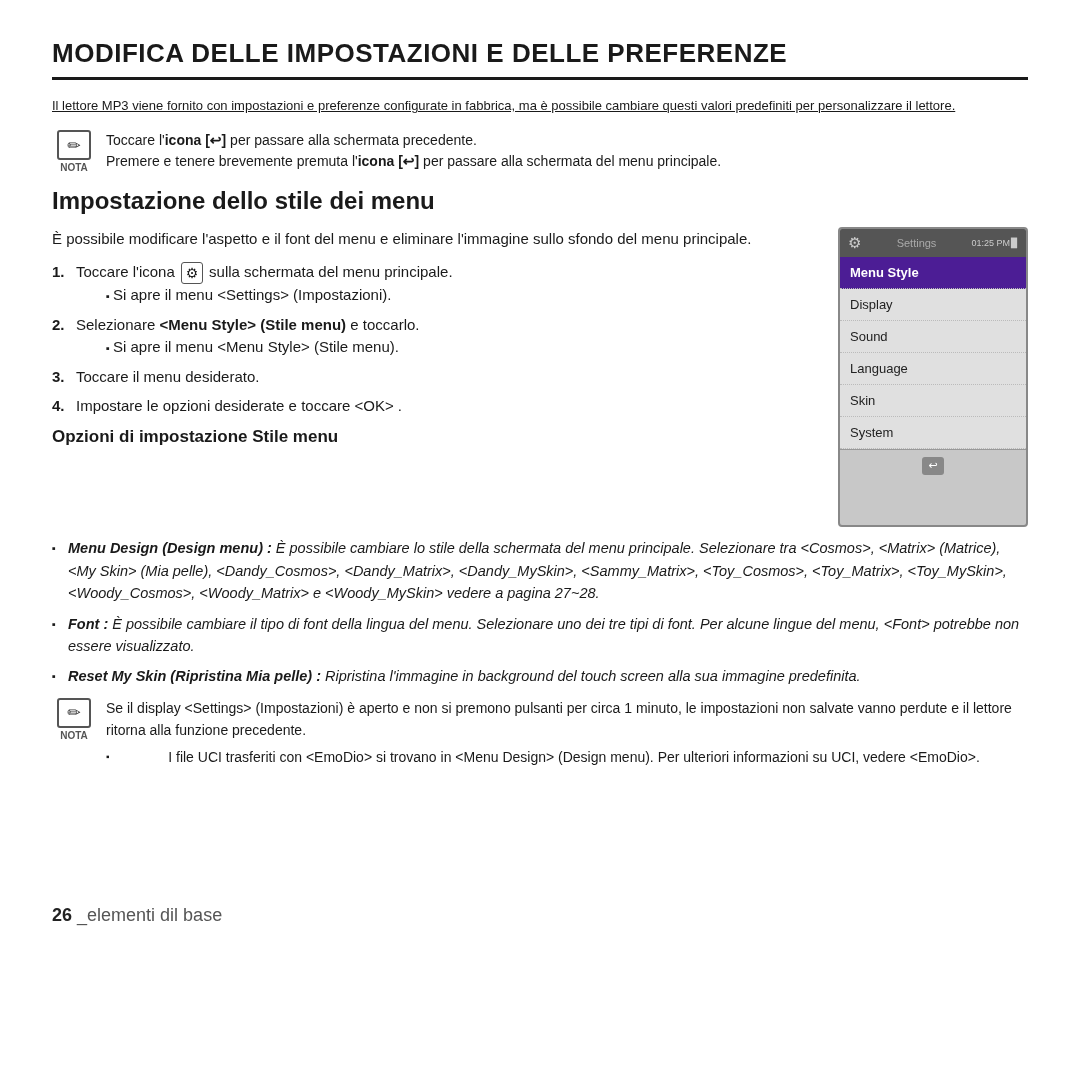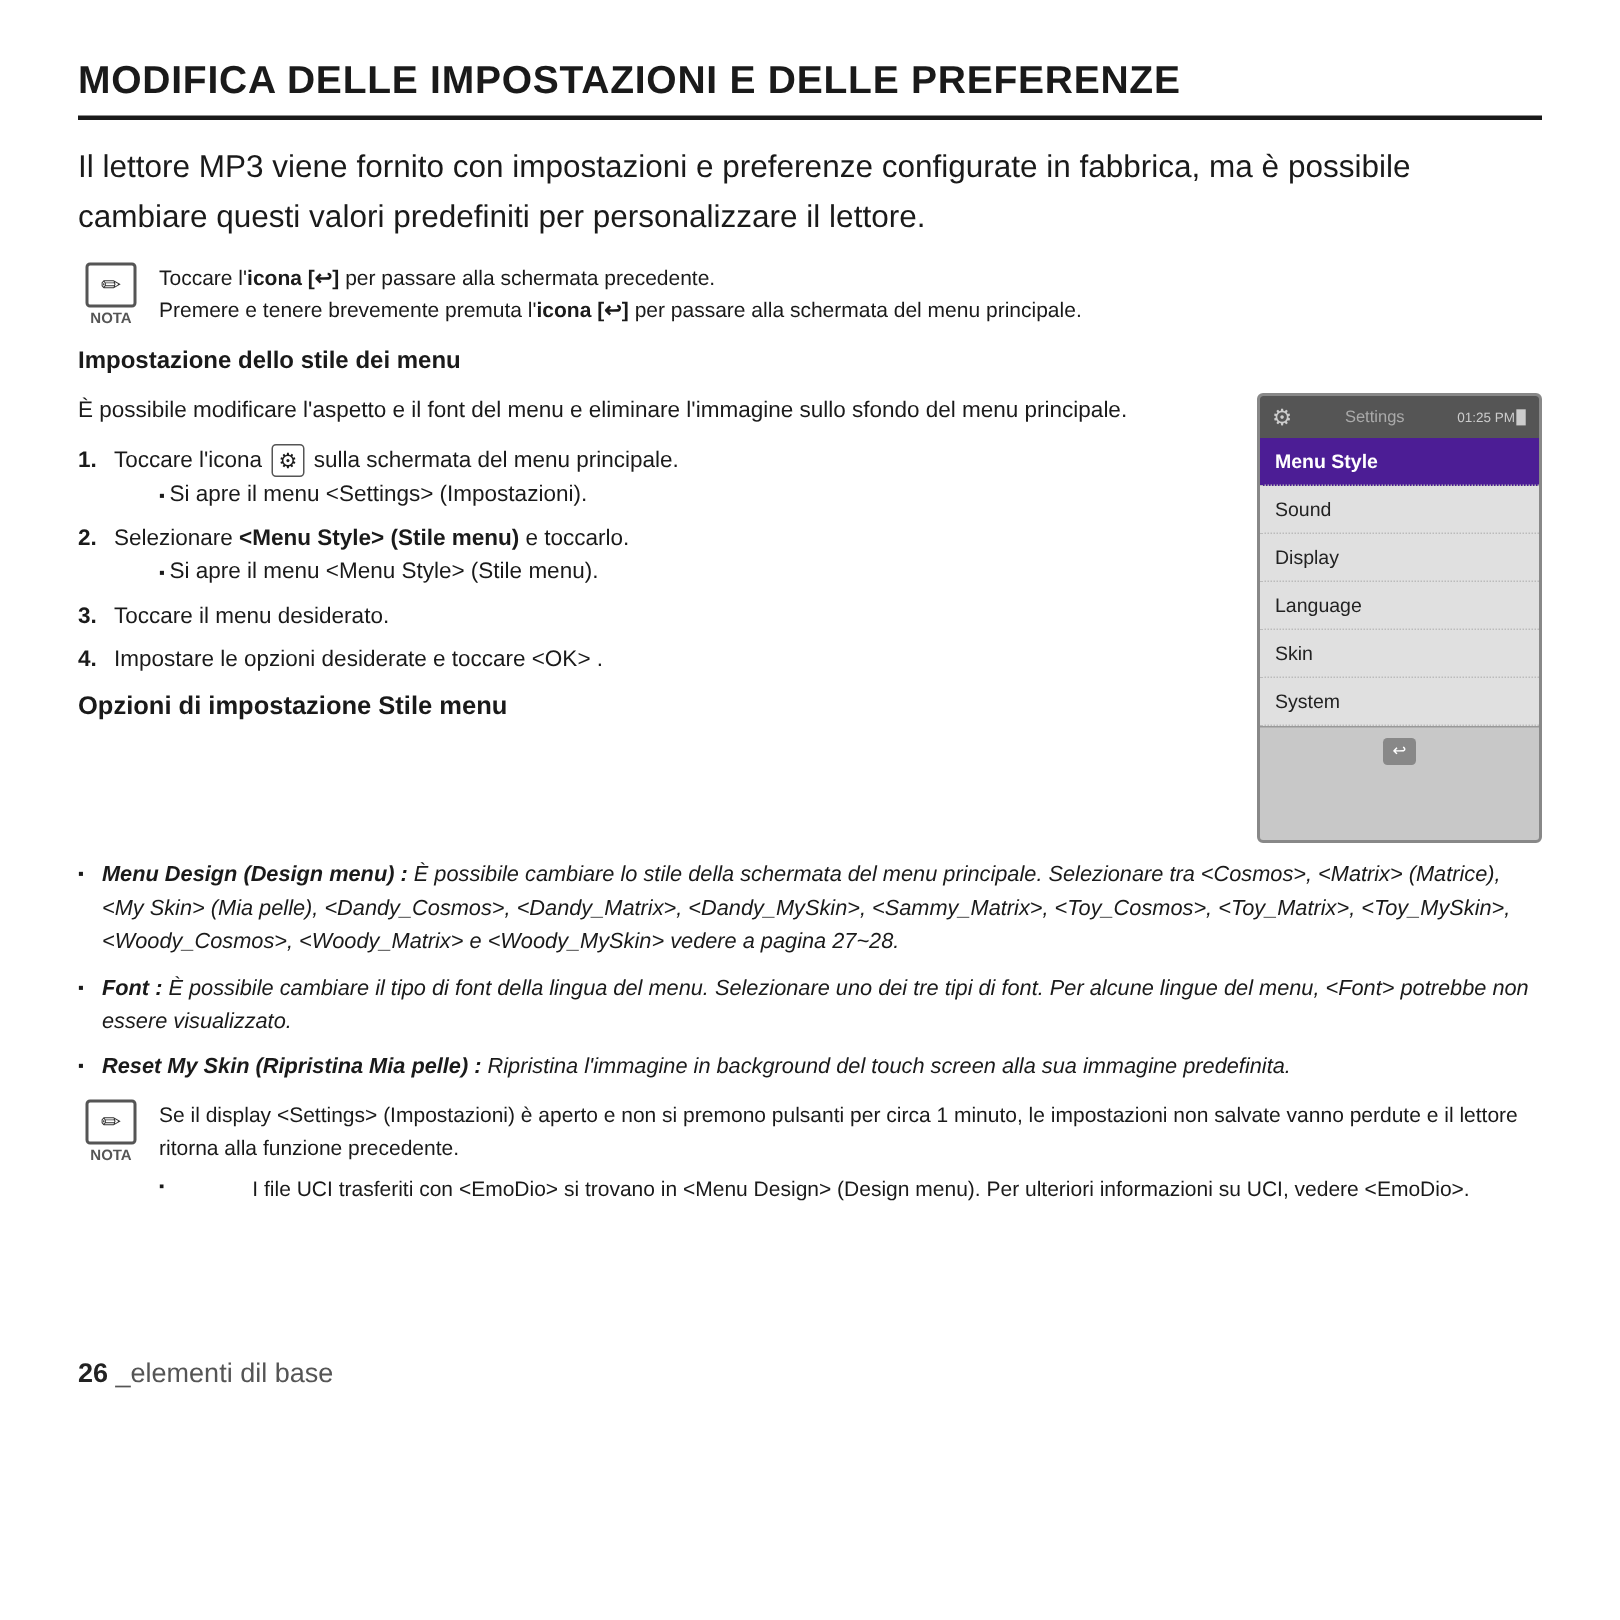--- a/index.html
+++ b/index.html
@@ -22,23 +22,24 @@
     .main-title {
       font-size: 26px;
       font-weight: 900;
       letter-spacing: 0.5px;
       border-bottom: 3px solid #1a1a1a;
       padding-bottom: 8px;
       margin-bottom: 16px;
       text-transform: uppercase;
     }
     .intro-text {
-      font-size: 21px;
+      font-size: 13px;
       line-height: 1.55;
       margin-bottom: 14px;
+      text-decoration: underline;
     }
     .nota-box {
       display: flex;
       align-items: flex-start;
       gap: 10px;
       margin-bottom: 14px;
     }
     .nota-icon {
       display: flex;
       flex-direction: column;
@@ -60,21 +61,21 @@
       font-size: 10px;
       font-weight: bold;
       color: #555;
       margin-top: 2px;
     }
     .nota-text {
       font-size: 14px;
       line-height: 1.5;
     }
     .section-title {
-      font-size: 16px;
+      font-size: 24px;
       font-weight: 700;
       margin-bottom: 12px;
       margin-top: 12px;
     }
     .content-with-image {
       display: flex;
       gap: 20px;
       margin-bottom: 10px;
     }
     .content-left {
@@ -311,22 +312,22 @@
         <div class="device-header">
           <span class="gear-icon">⚙</span>
           <span class="settings-label">Settings</span>
           <span class="time-battery">
             <span>01:25 PM</span>
             <span>▉</span>
           </span>
         </div>
         <div class="device-menu">
           <div class="device-menu-item selected">Menu Style</div>
+          <div class="device-menu-item">Display</div>
           <div class="device-menu-item">Sound</div>
-          <div class="device-menu-item">Display</div>
           <div class="device-menu-item">Language</div>
           <div class="device-menu-item">Skin</div>
           <div class="device-menu-item">System</div>
         </div>
         <div class="device-footer">
           <div class="back-btn">↩</div>
         </div>
       </div>
     </div>
   </div>

